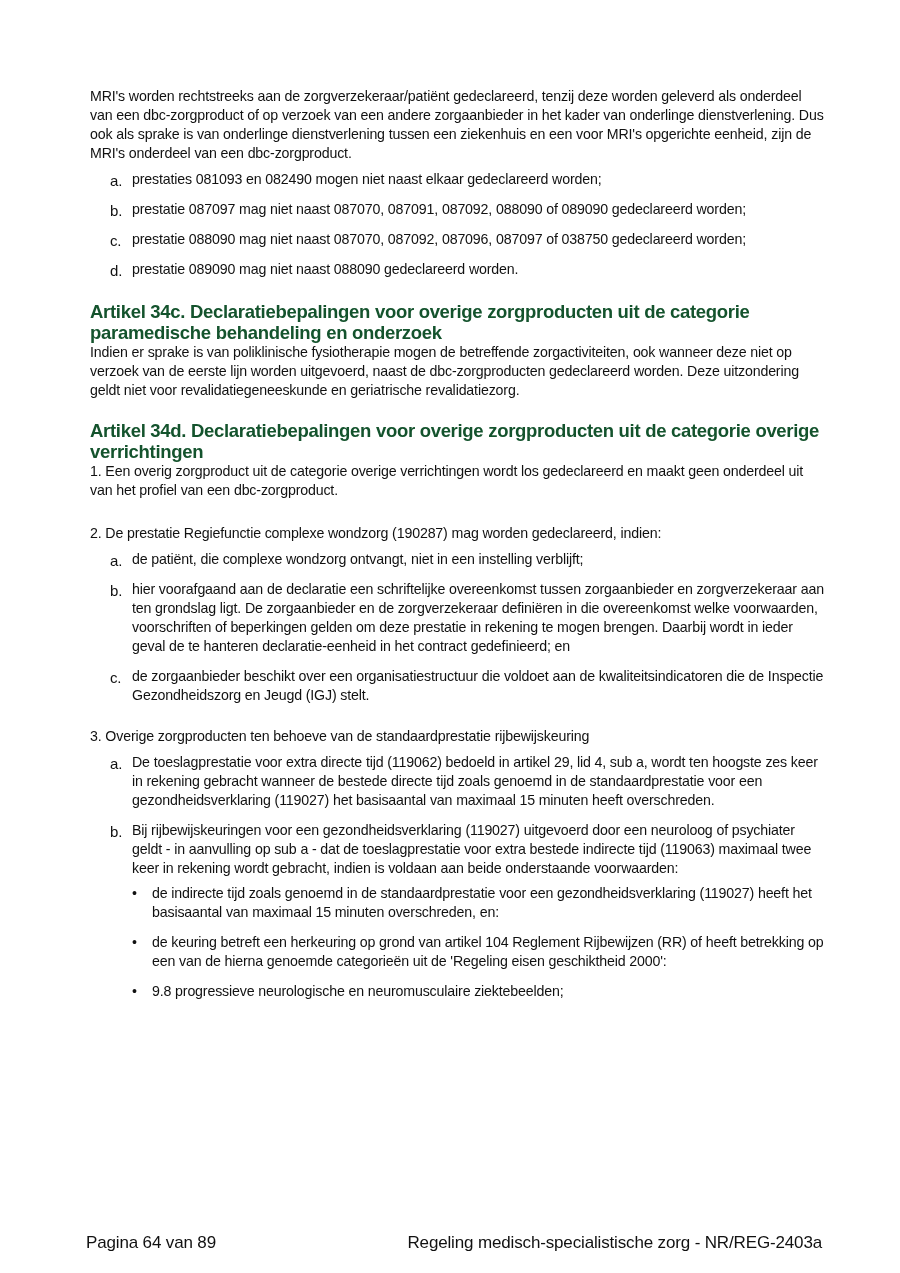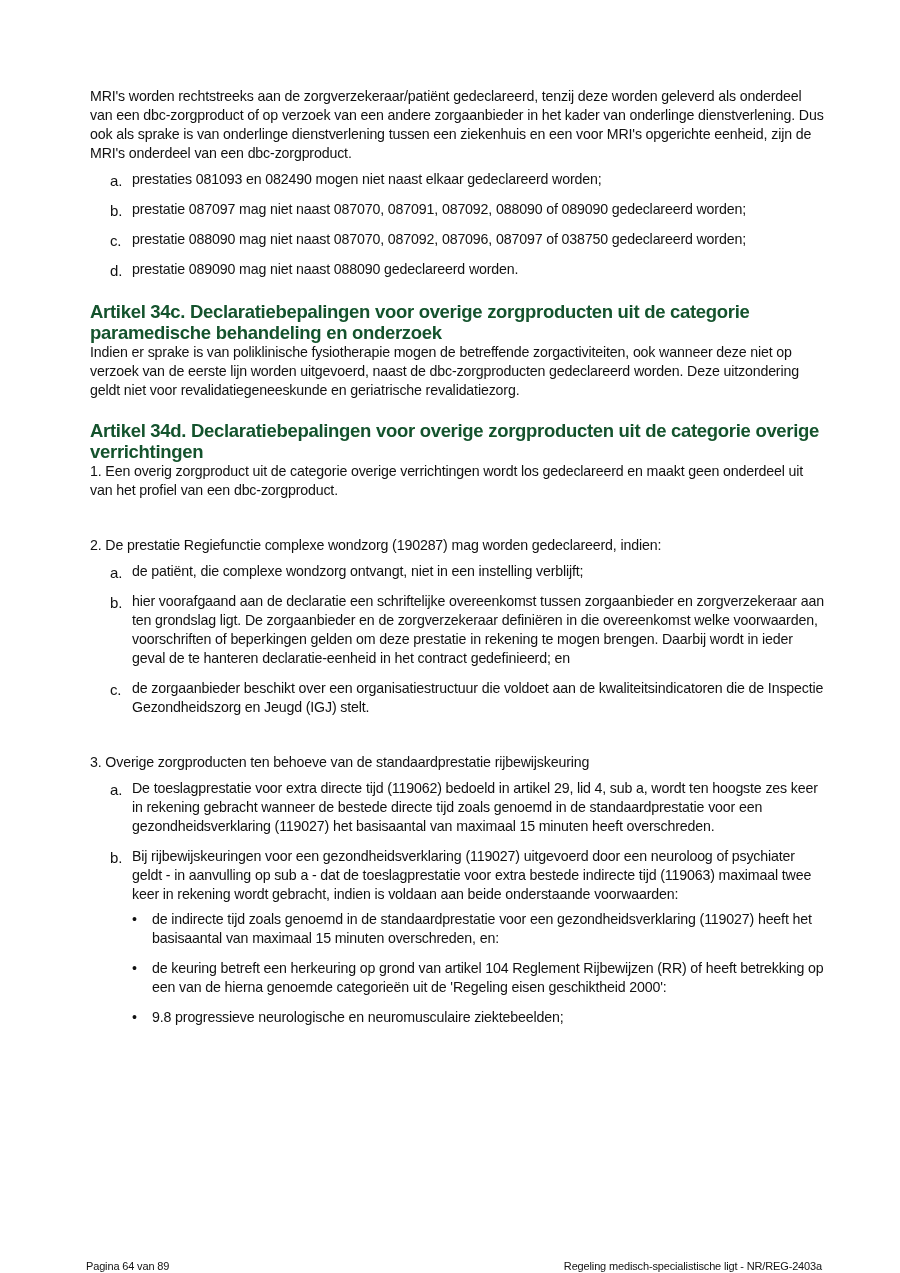--- a/index.html
+++ b/index.html
@@ -8,21 +8,21 @@
   .page { position: absolute; left: 90px; top: 87px; width: 736px; }
   p { margin: 0; font-size: 14.2px; line-height: 19px; letter-spacing: -0.15px; }
   .alist { margin: 7px 0 0 0; padding: 0; list-style: none; }
   .alist li { position: relative; padding-left: 42px; font-size: 14.2px; line-height: 19px; letter-spacing: -0.15px; margin-bottom: 11px; }
   .alist li .marker { position: absolute; left: 20px; top: 1px; font-size: 15px; }
   h2 { margin: 0; font-size: 18.5px; line-height: 21px; font-weight: bold; letter-spacing: -0.3px; color: #14532d; }
   .sec { margin-top: 0; }
   .blist { margin: 6px 0 0 42px; padding: 0; list-style: none; }
   .blist li { position: relative; padding-left: 20px; font-size: 14.2px; line-height: 19px; letter-spacing: -0.15px; margin-bottom: 11px; }
   .blist li .bullet { position: absolute; left: 0; top: 0; }
-  .footer { position: absolute; top: 1260px; left: 86px; width: 736px; font-size: 11px; display: flex; justify-content: space-between; letter-spacing: -0.15px; }
+  .footer { position: absolute; top: 1233px; left: 86px; width: 736px; font-size: 17px; display: flex; justify-content: space-between; letter-spacing: -0.15px; }
 </style>
 </head>
 <body>
 
 <div class="page">
 
   <p>MRI's worden rechtstreeks aan de zorgverzekeraar/patiënt gedeclareerd, tenzij deze worden geleverd als onderdeel van een dbc-zorgproduct of op verzoek van een andere zorgaanbieder in het kader van onderlinge dienstverlening. Dus ook als sprake is van onderlinge dienstverlening tussen een ziekenhuis en een voor MRI's opgerichte eenheid, zijn de MRI's onderdeel van een dbc-zorgproduct.</p>
 
   <ol class="alist">
     <li><span class="marker">a.</span><span>prestaties 081093 en 082490 mogen niet naast elkaar gedeclareerd worden;</span></li>
@@ -33,36 +33,36 @@
 
   <div class="sec" style="margin-top:22px;">
     <h2>Artikel 34c. Declaratiebepalingen voor overige zorgproducten uit de categorie paramedische behandeling en onderzoek</h2>
     <p>Indien er sprake is van poliklinische fysiotherapie mogen de betreffende zorgactiviteiten, ook wanneer deze niet op verzoek van de eerste lijn worden uitgevoerd, naast de dbc-zorgproducten gedeclareerd worden. Deze uitzondering geldt niet voor revalidatiegeneeskunde en geriatrische revalidatiezorg.</p>
   </div>
 
   <div class="sec" style="margin-top:20px;">
     <h2>Artikel 34d. Declaratiebepalingen voor overige zorgproducten uit de categorie overige verrichtingen</h2>
     <p>1. Een overig zorgproduct uit de categorie overige verrichtingen wordt los gedeclareerd en maakt geen onderdeel uit van het profiel van een dbc-zorgproduct.</p>
 
-    <p style="margin-top:36px;">2. De prestatie Regiefunctie complexe wondzorg (190287) mag worden gedeclareerd, indien:</p>
+    <p style="margin-top:24px;">2. De prestatie Regiefunctie complexe wondzorg (190287) mag worden gedeclareerd, indien:</p>
     <ol class="alist">
       <li><span class="marker">a.</span><span>de patiënt, die complexe wondzorg ontvangt, niet in een instelling verblijft;</span></li>
       <li><span class="marker">b.</span><span>hier voorafgaand aan de declaratie een schriftelijke overeenkomst tussen zorgaanbieder en zorgverzekeraar aan ten grondslag ligt. De zorgaanbieder en de zorgverzekeraar definiëren in die overeenkomst welke voorwaarden, voorschriften of beperkingen gelden om deze prestatie in rekening te mogen brengen. Daarbij wordt in ieder geval de te hanteren declaratie-eenheid in het contract gedefinieerd; en</span></li>
       <li><span class="marker">c.</span><span>de zorgaanbieder beschikt over een organisatiestructuur die voldoet aan de kwaliteitsindicatoren die de Inspectie Gezondheidszorg en Jeugd (IGJ) stelt.</span></li>
     </ol>
 
-    <p style="margin-top:36px;">3. Overige zorgproducten ten behoeve van de standaardprestatie rijbewijskeuring</p>
+    <p style="margin-top:22px;">3. Overige zorgproducten ten behoeve van de standaardprestatie rijbewijskeuring</p>
     <ol class="alist">
       <li><span class="marker">a.</span><span>De toeslagprestatie voor extra directe tijd (119062) bedoeld in artikel 29, lid 4, sub a, wordt ten hoogste zes keer in rekening gebracht wanneer de bestede directe tijd zoals genoemd in de standaardprestatie voor een gezondheidsverklaring (119027) het basisaantal van maximaal 15 minuten heeft overschreden.</span></li>
       <li style="margin-bottom:0;"><span class="marker">b.</span><span>Bij rijbewijskeuringen voor een gezondheidsverklaring (119027) uitgevoerd door een neuroloog of psychiater geldt - in aanvulling op sub a - dat de toeslagprestatie voor extra bestede indirecte tijd (119063) maximaal twee keer in rekening wordt gebracht, indien is voldaan aan beide onderstaande voorwaarden:</span></li>
     </ol>
     <ul class="blist">
       <li><span class="bullet">•</span><span>de indirecte tijd zoals genoemd in de standaardprestatie voor een gezondheidsverklaring (119027) heeft het basisaantal van maximaal 15 minuten overschreden, en:</span></li>
       <li><span class="bullet">•</span><span>de keuring betreft een herkeuring op grond van artikel 104 Reglement Rijbewijzen (RR) of heeft betrekking op een van de hierna genoemde categorieën uit de 'Regeling eisen geschiktheid 2000':</span></li>
       <li><span class="bullet">•</span><span>9.8 progressieve neurologische en neuromusculaire ziektebeelden;</span></li>
     </ul>
   </div>
 </div>
 
 <div class="footer">
   <span>Pagina 64 van 89</span>
-  <span>Regeling medisch-specialistische ligt - NR/REG-2403a</span>
+  <span>Regeling medisch-specialistische zorg - NR/REG-2403a</span>
 </div>
 
 </body></html>

